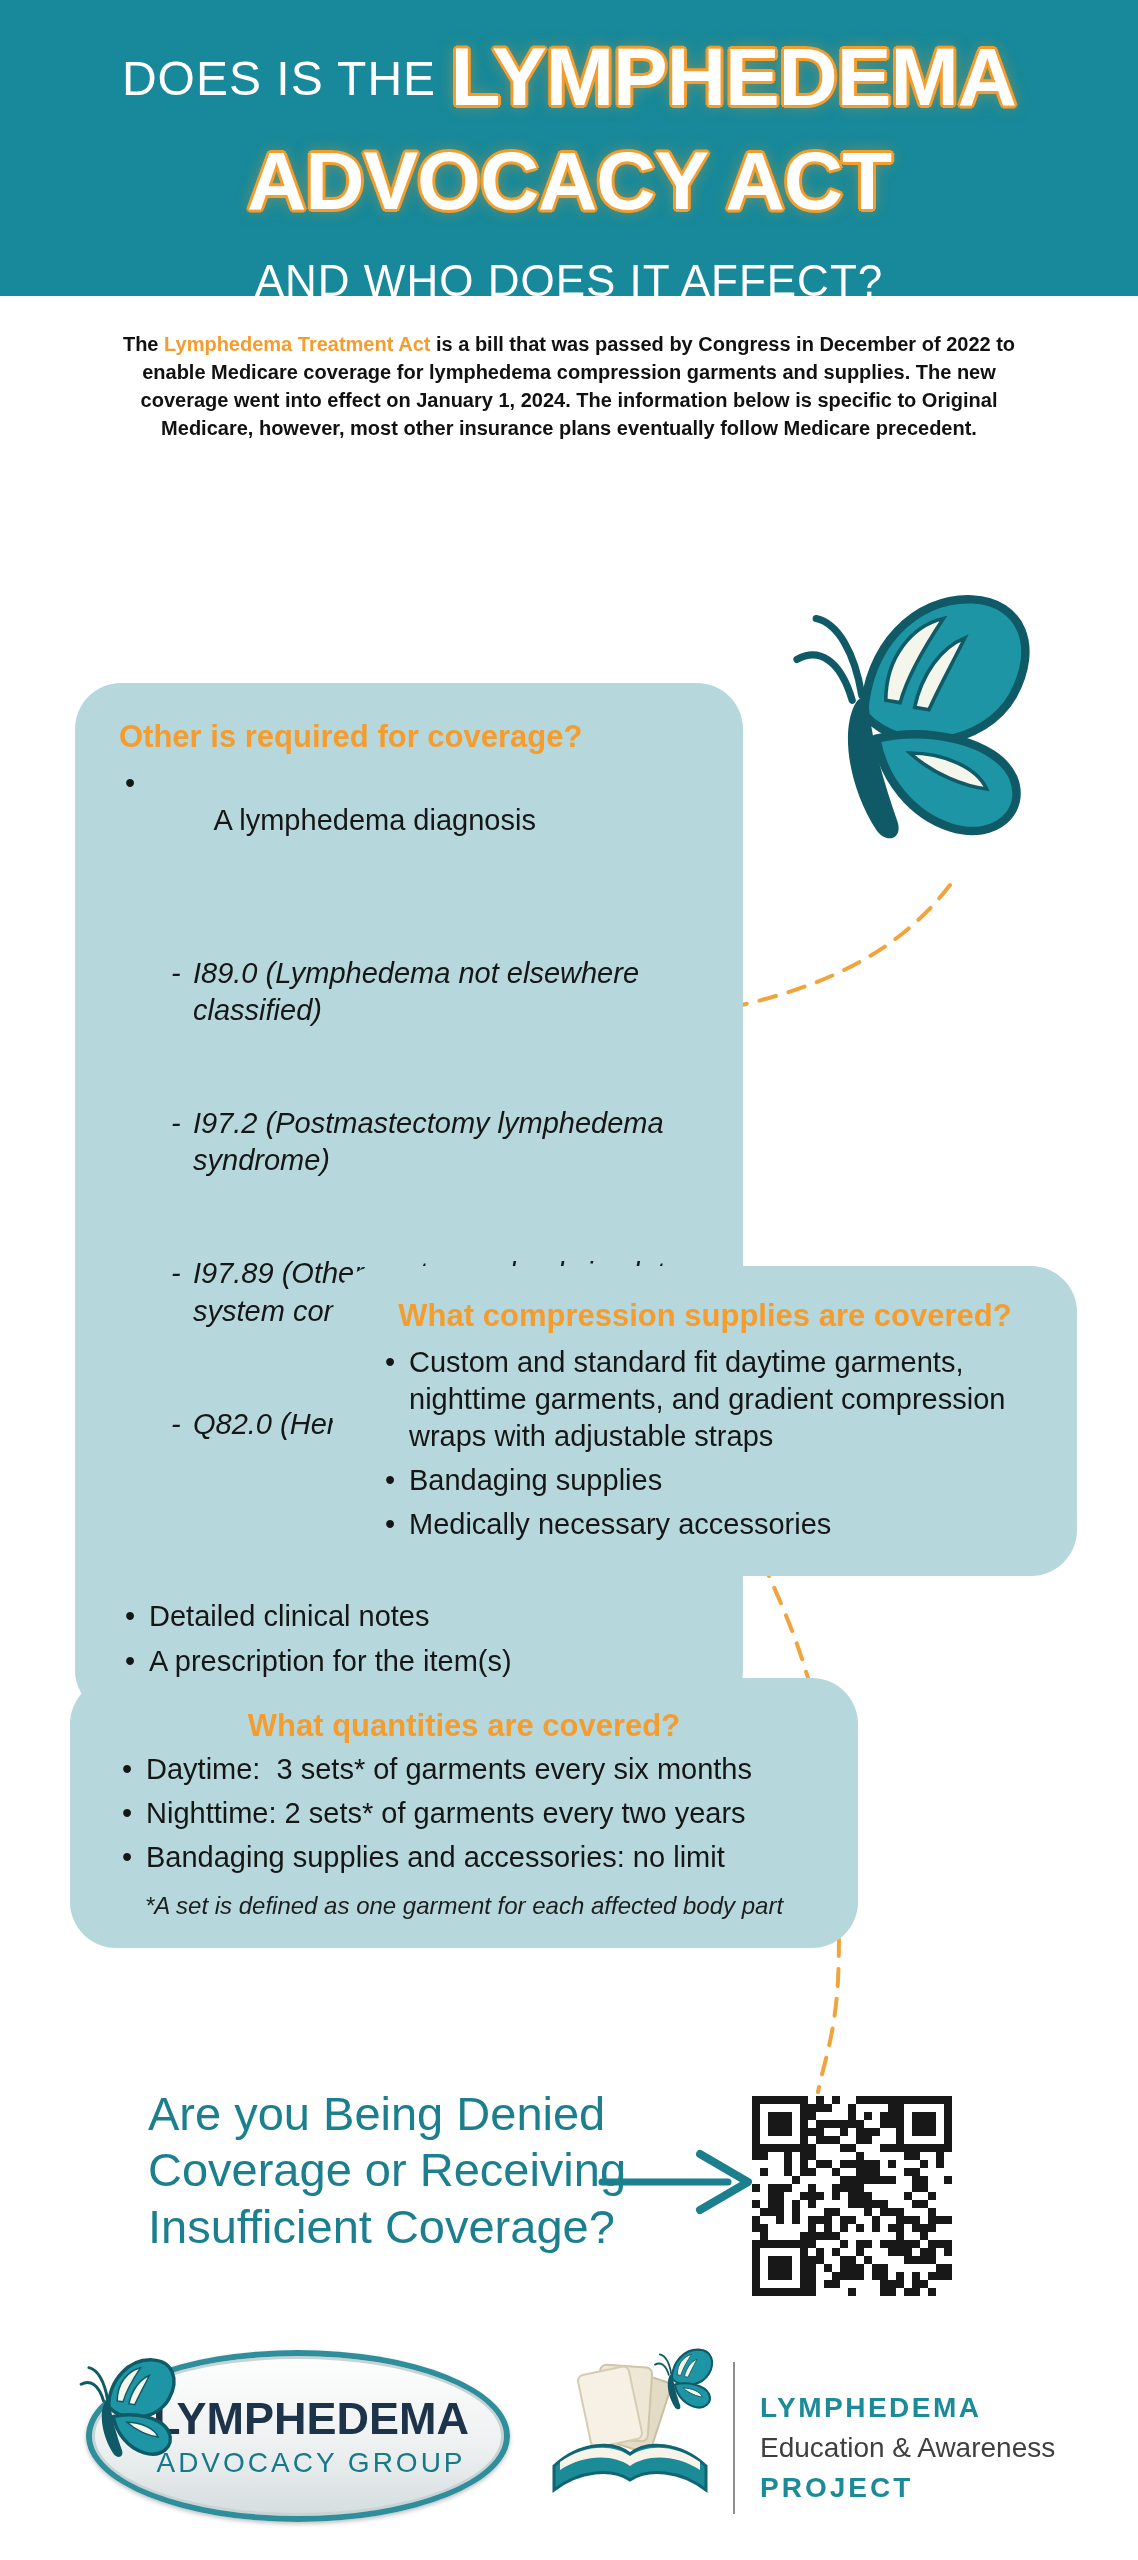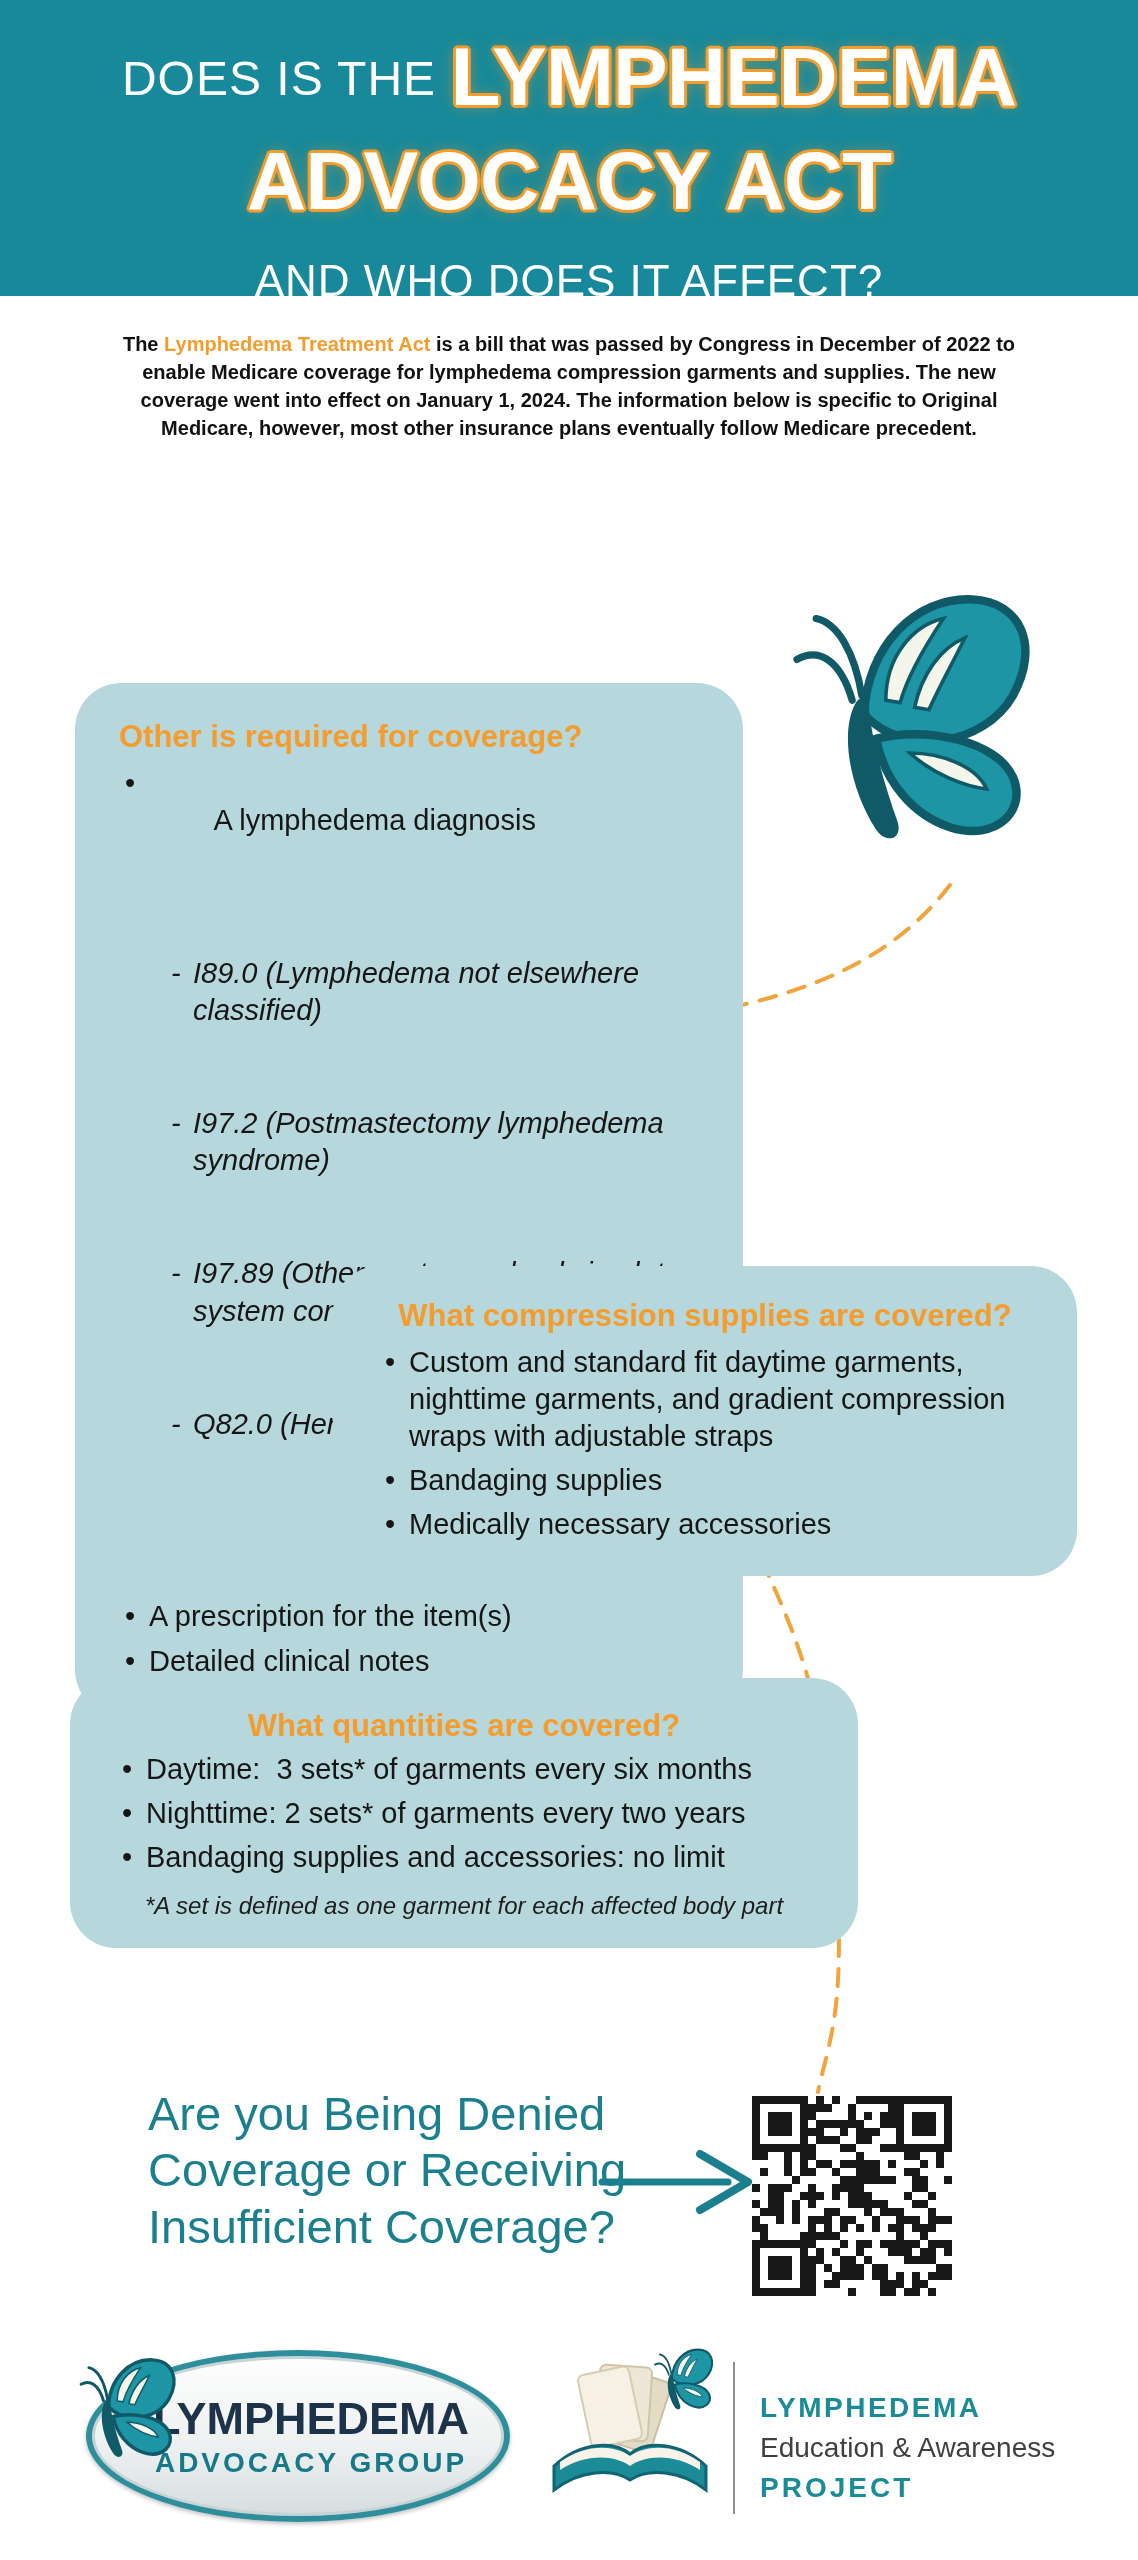--- a/index.html
+++ b/index.html
@@ -73,21 +73,21 @@
   
   .adv-logo { position:absolute; left:86px; top:2350px; width:424px; height:172px; z-index:2; }
   .adv-oval {
     position:absolute; inset:0; border-radius:50%;
     border:6px solid #2f8e9b;
     background:linear-gradient(180deg,#fefefe 0%, #eef1f1 55%, #d5dddf 100%);
     box-shadow: inset 0 0 0 3px #c7d3d5, 0 2px 4px rgba(0,0,0,.25);
     display:flex; flex-direction:column; align-items:center; justify-content:center;
   }
   .adv-name { font-size:45px; font-weight:bold; color:#1d3349; margin-left:26px; }
-  .adv-sub { font-size:28px; font-weight:bold; color:#177888; letter-spacing:3px; margin-top:2px; margin-left:26px; }
+  .adv-sub { font-size:28px; font-weight:normal; color:#177888; letter-spacing:3px; margin-top:2px; margin-left:26px; }
   .adv-butterfly { position:absolute; left:-20px; top:4px; width:118px; height:122px; }
 
   .leap-book { position:absolute; left:540px; top:2344px; width:180px; height:180px; z-index:2; }
   .leap-divider { position:absolute; left:733px; top:2362px; width:2px; height:152px; background:#8f8f8f; z-index:2; }
   .leap-text { position:absolute; left:760px; top:2392px; z-index:2; }
   .leap-name { color:#1b8b98; font-weight:bold; font-size:28px; letter-spacing:2.5px; }
   .leap-sub { color:#3f3f3f; font-size:28px; margin-top:8px; }
   .leap-project { color:#1b8b98; font-weight:bold; font-size:28px; letter-spacing:3px; margin-top:8px; }
 </style>
 </head>
@@ -142,22 +142,22 @@
     <ul class="blist">
       <li>
         <span>A lymphedema diagnosis</span>
         <ul class="codes">
           <li>I89.0 (Lymphedema not elsewhere classified)</li>
           <li>I97.2 (Postmastectomy lymphedema syndrome)</li>
           <li>I97.89 (Other postprocedural circulatory system complications)</li>
           <li>Q82.0 (Hereditary lymphedema)</li>
         </ul>
       </li>
+      <li>Detailed clinical notes</li>
       <li>A prescription for the item(s)</li>
-      <li>Detailed clinical notes</li>
     </ul>
   </div>
 
   <div class="info-box box2">
     <div class="box-title">What compression supplies are covered?</div>
     <ul class="blist">
       <li>Custom and standard fit daytime garments, nighttime garments, and gradient compression wraps with adjustable straps</li>
       <li>Bandaging supplies</li>
       <li>Medically necessary accessories</li>
     </ul>

